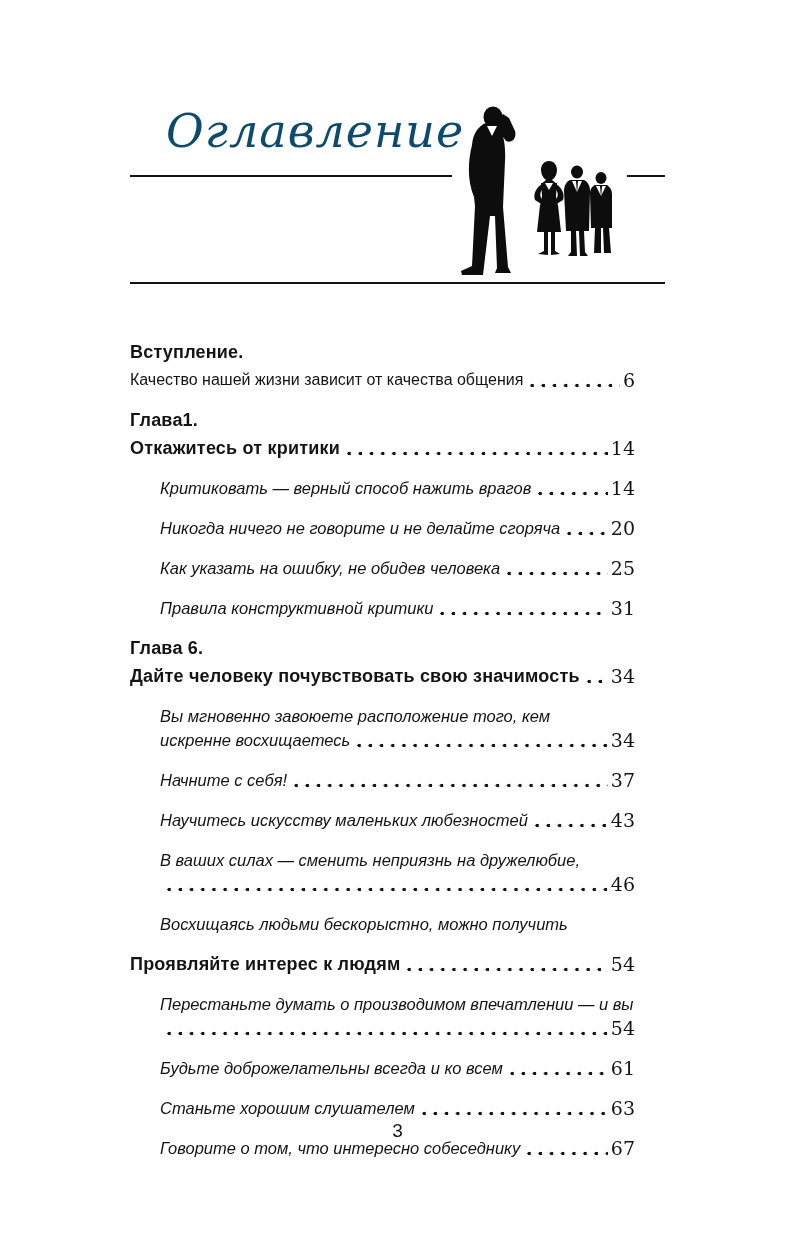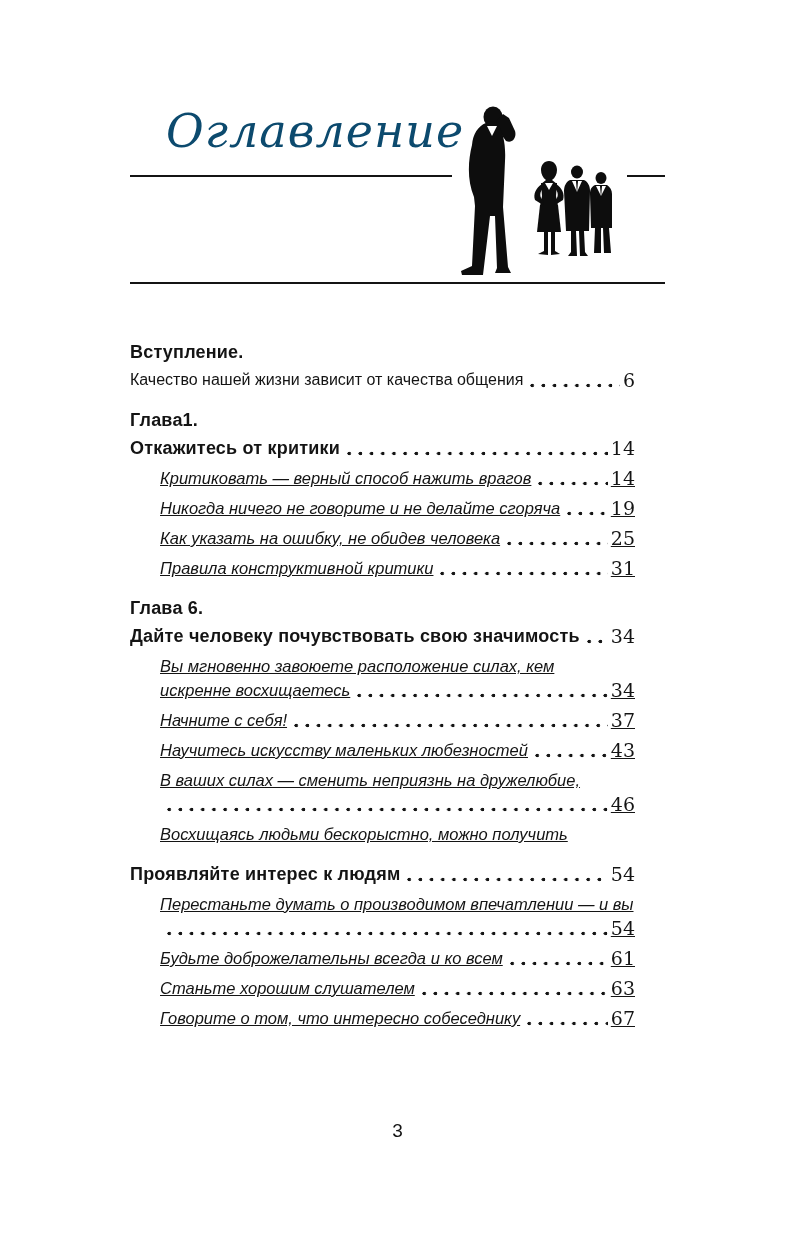--- a/index.html
+++ b/index.html
@@ -27,21 +27,21 @@
   .plain-row .txt{font-weight:400;font-size:16px;}
   .num{
     font-family:"DejaVu Serif","Liberation Serif",serif;
     font-size:19px;font-weight:400;font-style:normal;line-height:24px;
   }
   .dots{
     flex:1;min-width:14px;align-self:flex-end;height:7px;margin:0 3px 3px 7px;
     background-image:radial-gradient(circle at 2.2px 3.5px,#141414 1.65px,transparent 2.05px);
     background-size:11.2px 7px;background-repeat:repeat-x;
   }
-  .item{margin-top:6px;margin-left:30px;text-decoration:underline;}
+  .item{margin-top:16px;margin-left:30px;}
   .item .txt,.item .iline{font-style:italic;font-size:16.5px;}
   .iline{line-height:24px;white-space:nowrap;}
   .page-number{
     position:absolute;left:130px;top:1120px;width:535px;text-align:center;
     font-size:19px;color:#141414;
   }
 </style>
 </head>
 <body>
 
@@ -108,21 +108,21 @@
         <div class="row">
           <span class="txt">Критиковать — верный способ нажить врагов</span>
           <span class="dots"></span>
           <span class="num">14</span>
         </div>
       </div>
       <div class="item">
         <div class="row">
           <span class="txt">Никогда ничего не говорите и не делайте сгоряча</span>
           <span class="dots"></span>
-          <span class="num">19</span>
+          <span class="num">20</span>
         </div>
       </div>
       <div class="item">
         <div class="row">
           <span class="txt">Как указать на ошибку, не обидев человека</span>
           <span class="dots"></span>
           <span class="num">25</span>
         </div>
       </div>
       <div class="item">
@@ -135,21 +135,21 @@
     </div>
 
     <div class="section">
       <div class="label">Глава 6.</div>
       <div class="row bold-row">
         <span class="txt">Дайте человеку почувствовать свою значимость</span>
         <span class="dots"></span>
         <span class="num">34</span>
       </div>
       <div class="item">
-        <div class="iline">Вы мгновенно завоюете расположение силах, кем</div>
+        <div class="iline">Вы мгновенно завоюете расположение того, кем</div>
         <div class="row">
           <span class="txt">искренне восхищаетесь</span>
           <span class="dots"></span>
           <span class="num">34</span>
         </div>
       </div>
       <div class="item">
         <div class="row">
           <span class="txt">Начните с себя!</span>
           <span class="dots"></span>

